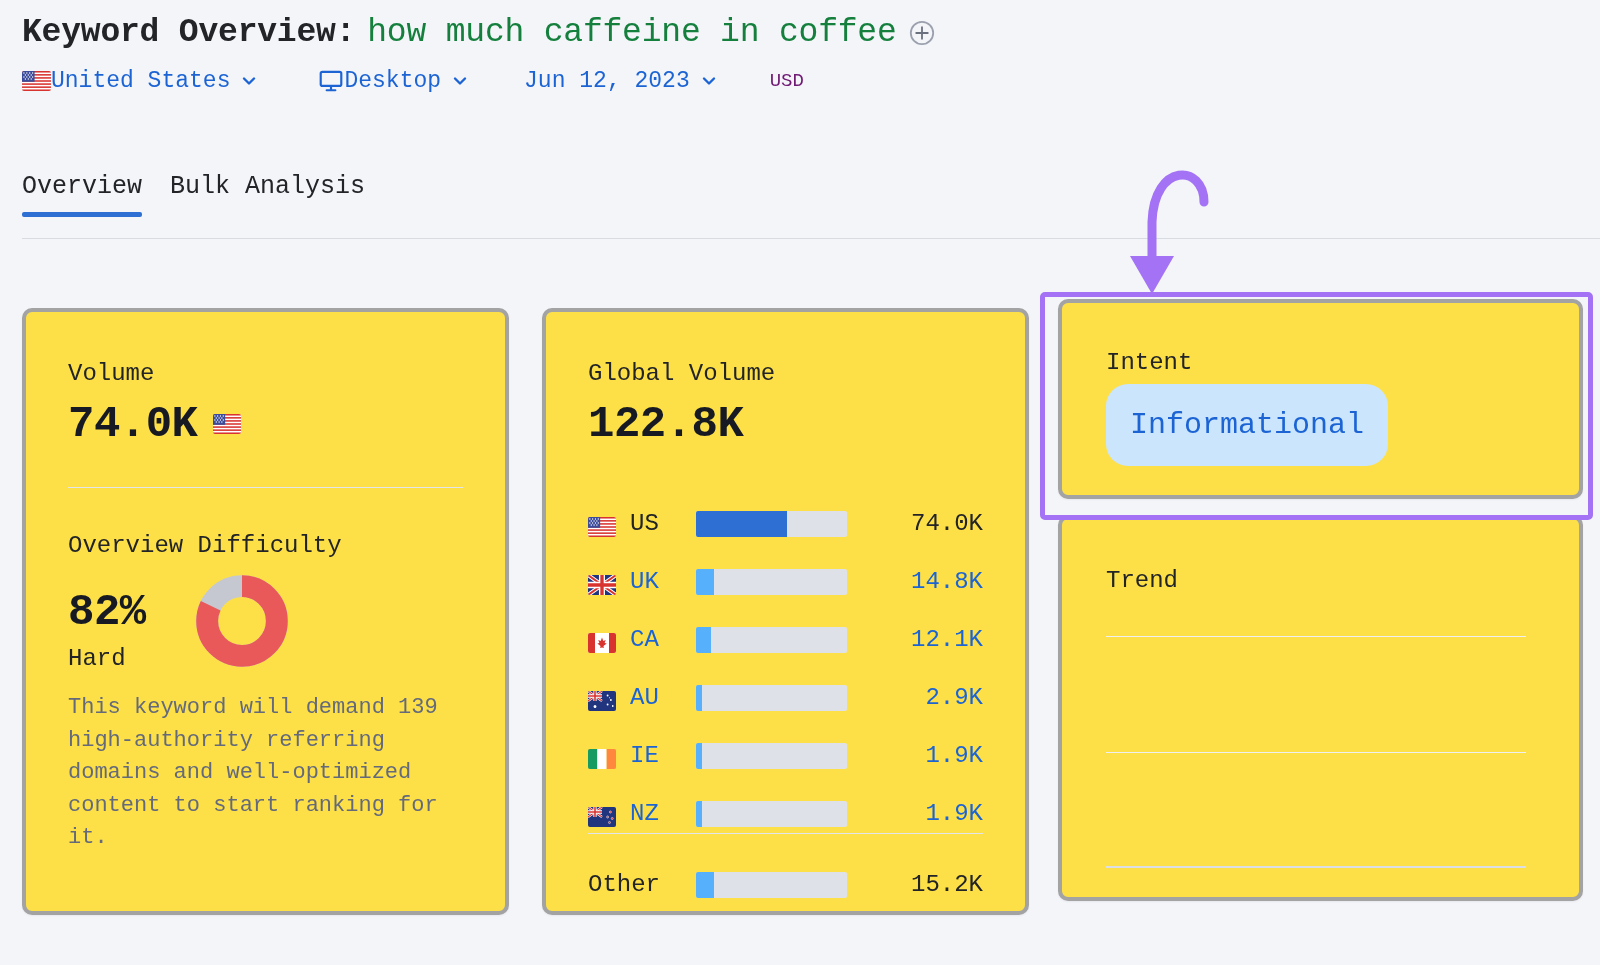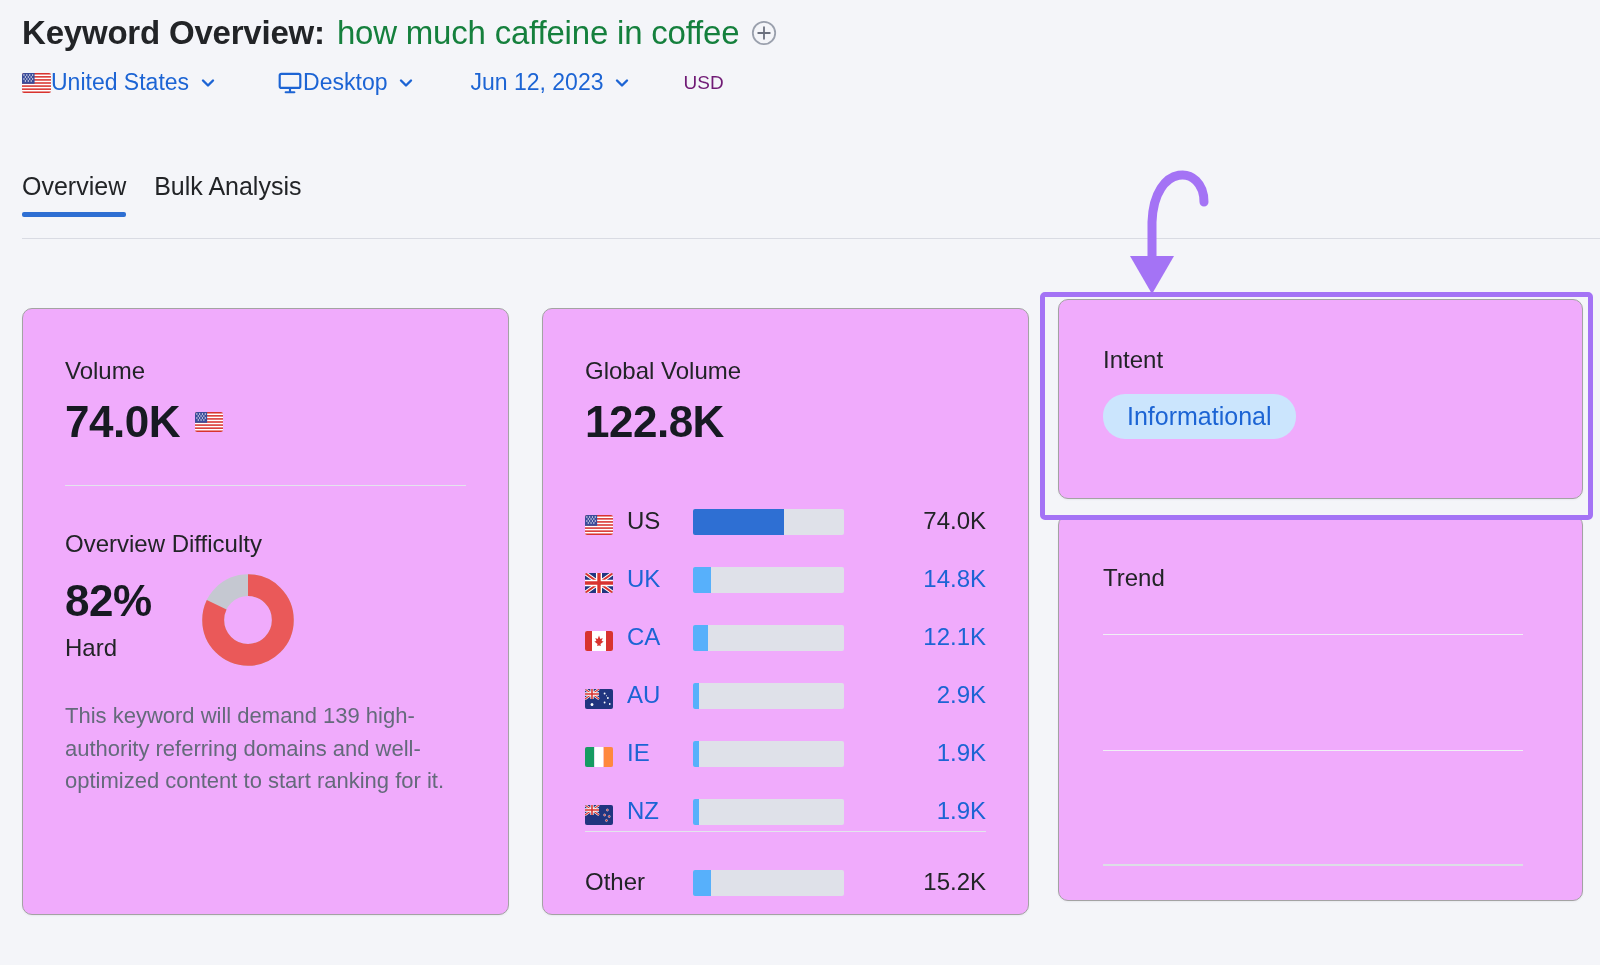--- a/index.html
+++ b/index.html
@@ -2,21 +2,21 @@
 <html><head>
 <meta charset="utf-8">
 <style>
   * { box-sizing: border-box; margin: 0; padding: 0; }
   html, body {
     width: 1600px; height: 965px;
     background: #f4f5f9;
     font-family: "Liberation Sans", sans-serif;
     overflow: hidden;
   }
-  .page { position: relative; width: 1600px; height: 764px; }
+  .page { position: relative; width: 1600px; height: 764px; font-family: Liberation Mono, monospace; }
 
   
   .header { position: absolute; left: 22px; top: 14px; }
   .title-row { display: flex; align-items: center; gap: 12px; white-space: nowrap; }
   .title-main { font-size: 33px; font-weight: bold; color: #222427; letter-spacing: -0.2px; }
   .title-kw { font-size: 33px; font-weight: normal; color: #15803d; letter-spacing: -0.2px; }
   .plus-icon { display: inline-flex; align-items: center; justify-content: center; width: 26px; height: 26px; }
 
   .filters { display: flex; align-items: center; margin-top: 17px; white-space: nowrap; }
   .filter { display: flex; align-items: center; font-size: 23px; color: #1c64d4; }
@@ -34,63 +34,63 @@
   .flag.small { width: 28px; height: 20px; }
 
   
   .tabs { position: absolute; left: 22px; top: 172px; display: flex; gap: 28px; }
   .tab { font-size: 25px; color: #222427; padding-bottom: 16px; position: relative; }
   .tab.active::after { content: ""; position: absolute; left: 0; right: 0; bottom: 0;
                         height: 5px; background: #2e6fd3; border-radius: 2px; }
   .tabs-rule { position: absolute; left: 22px; right: 0; top: 238px; height: 1px; background: #d9dbe3; }
 
   
-  .card { position: absolute; background: #f0abfc; border-radius: 10px;
-          border: 1px solid #a3a3a3; box-shadow: 0 1px 2px rgba(30,35,60,.06); }
+  .card { position: absolute; background: #fde047; border-radius: 10px;
+          border: 4px solid #a3a3a3; box-shadow: 0 1px 2px rgba(30,35,60,.06); }
 
   #volume-card   { left: 22px;   top: 308px; width: 487px;  height: 607px; }
   #global-card   { left: 542px;  top: 308px; width: 487px;  height: 607px; }
   #intent-card   { left: 1058px; top: 299px; width: 525px;  height: 200px; }
   #trend-card    { left: 1058px; top: 515px; width: 525px;  height: 386px; }
 
   .card-label { font-size: 24px; color: #222427; }
 
   
   #volume-card .pad { padding: 48px 42px 0 42px; }
   .big-number { font-size: 44px; font-weight: bold; color: #171a22; letter-spacing: -0.5px;
                 display: flex; align-items: center; gap: 15px; margin-top: 12px; }
   .divider { height: 1px; background: #e3e5ec; margin: 38px 0 0 0; }
 
   .kd-label { margin-top: 44px; }
-  .kd-row { display: flex; align-items: center; margin-top: 10px; gap: 28px; }
+  .kd-row { display: flex; align-items: flex-end; margin-top: 10px; gap: 28px; }
   .kd-left { display: flex; flex-direction: column; }
   .kd-pct { font-size: 44px; font-weight: bold; color: #171a22; letter-spacing: -0.5px; }
   .kd-hard { font-size: 24px; color: #222427; margin-top: 8px; }
   .kd-donut { margin-left: 22px; margin-top: 6px; }
 
-  .kd-desc { margin-top: 30px; font-size: 22px; line-height: 1.48; color: #646a7b; max-width: 390px; }
+  .kd-desc { margin-top: 20px; font-size: 22px; line-height: 1.48; color: #646a7b; max-width: 390px; }
 
   
   #global-card .pad { padding: 48px 42px 0 42px; }
   .rows { margin-top: 30px; }
   .grow { display: flex; align-items: flex-end; height: 58px; }
   .grow .code { font-size: 24px; margin-left: 14px; width: 66px; color: #1c64d4; }
   .grow .code.dark { color: #222427; }
   .grow .other-label { font-size: 24px; color: #222427; width: 108px; }
   .track { position: relative; width: 151px; height: 26px; background: #dfe1e9; border-radius: 2px; overflow: hidden; }
   .fill { position: absolute; left: 0; top: 0; bottom: 0; background: #57b0fb; }
   .fill.primary { background: #2e6fd3; }
   .grow .val { margin-left: auto; font-size: 24px; color: #1c64d4; }
   .grow .val.dark { color: #222427; }
   .row-div { height: 1px; background: #e3e5ec; margin: 6px 0; }
 
   
   #intent-card .pad { padding: 46px 44px 0 44px; }
-  .intent-pill { display: inline-block; margin-top: 20px; padding: 8px 24px; border-radius: 22px;
-                 background: #cbe5fd; color: #1c64d4; font-size: 25px; }
+  .intent-pill { display: inline-block; margin-top: 8px; padding: 24px 24px; border-radius: 22px;
+                 background: #cbe5fd; color: #1c64d4; font-size: 30px; }
 
   
   #trend-card .pad { padding: 48px 44px 0 44px; }
   .trend-chart { position: relative; margin-top: 42px; width: 420px; height: 232px; }
   .gridline { position: absolute; left: 0; right: 0; height: 1px; background: #eff0f4; }
   .axisline { position: absolute; left: 0; right: 0; bottom: 0; height: 2px; background: #dcdee6; }
   .bars { position: absolute; left: 14px; right: 0; bottom: 2px; top: 0; display: flex; align-items: flex-end; gap: 0; }
   .bar-slot { width: 33px; display: flex; justify-content: center; }
   .bar { width: 17px; background: #9cc8ee; border-radius: 4px 4px 0 0; }
 

